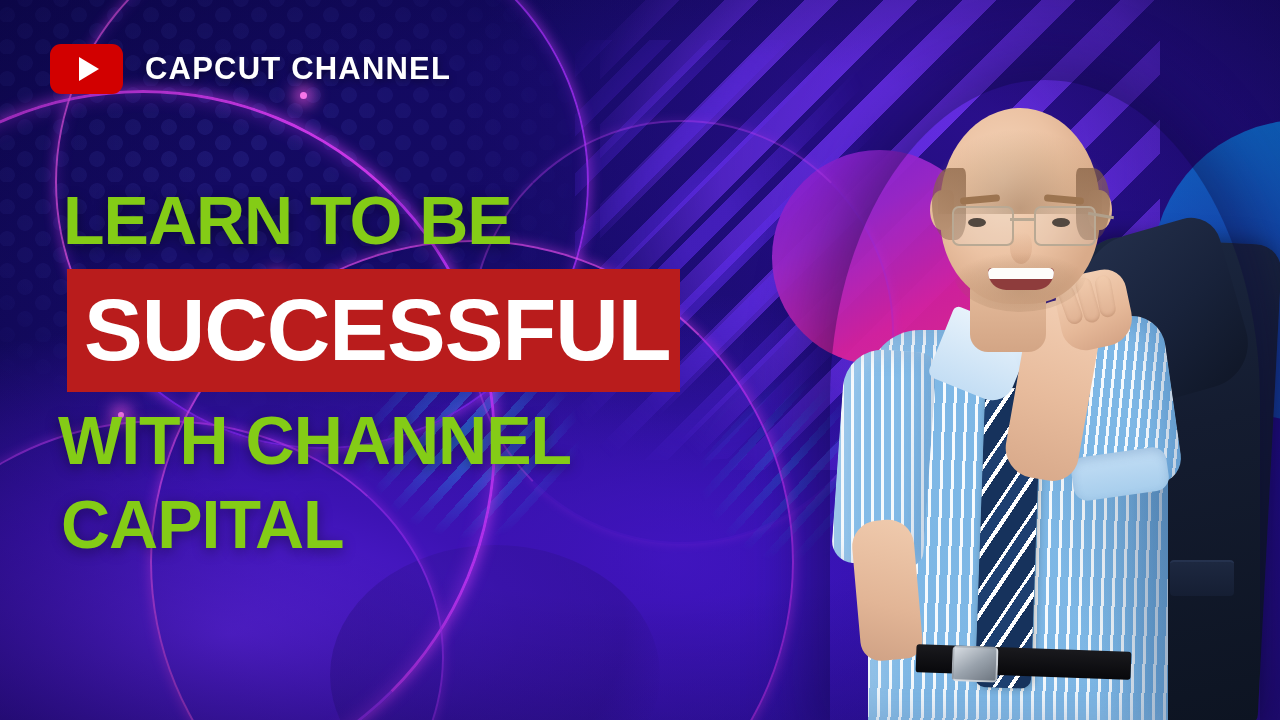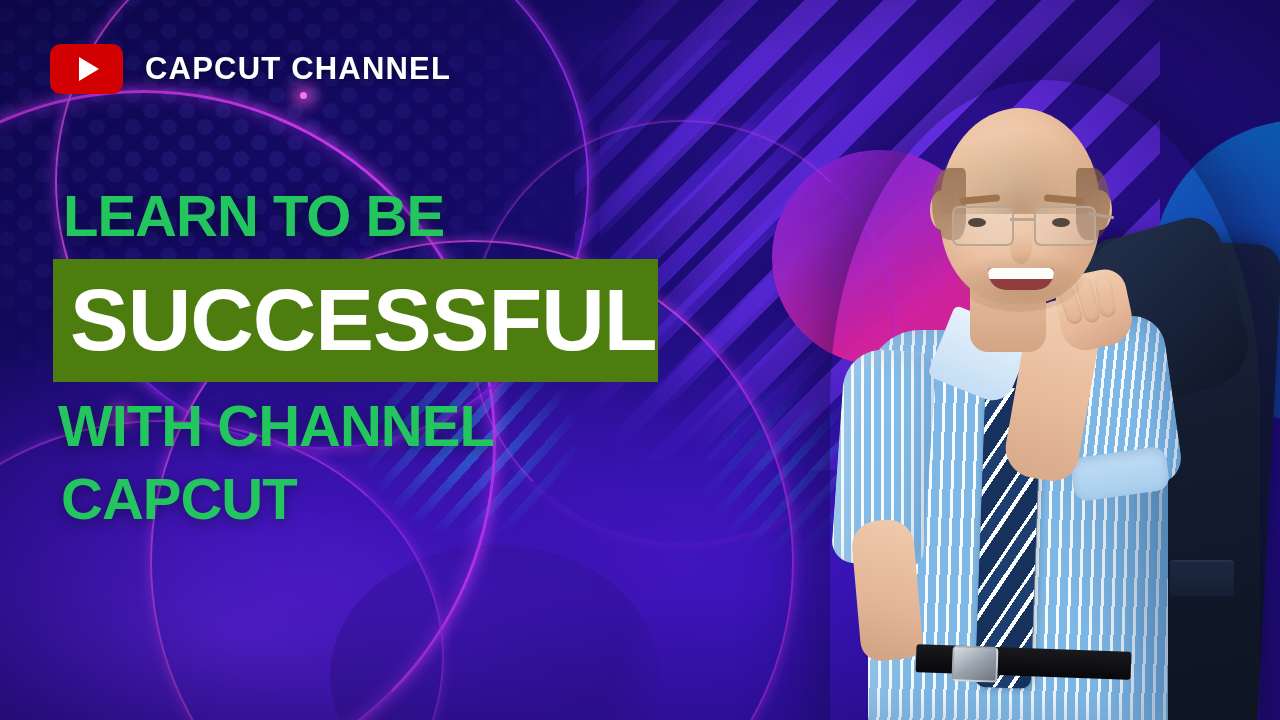--- a/index.html
+++ b/index.html
@@ -222,49 +222,50 @@
   }
 
   
   .headline {
     position: absolute;
     left: 53px;
     top: 186px;
     width: 840px;
   }
   .hl-line {
-    color: #22c55e;
-    font-size: 58px;
+    color: #84cc16;
+    font-size: 68px;
     line-height: 1.02;
     font-weight: bold;
     letter-spacing: -1px;
     white-space: nowrap;
     text-shadow: 0 3px 14px rgba(0,0,0,.40);
     margin: 0;
     padding: 0;
   }
   .hl-line-1 { margin-left: 10px; }
   .hl-line-3 { margin-left: 5px; margin-top: 14px; }
   .hl-line-4 { margin-left: 8px; margin-top: 14px; }
 
   .hl-highlight-wrap {
     display: block;
     margin-top: 14px;
   }
   .hl-highlight {
     display: inline-block;
-    background: #4d7c0f;
+    background: #b91c1c;
     color: #ffffff;
     font-size: 88px;
     line-height: 1.0;
     font-weight: bold;
     letter-spacing: -1px;
     white-space: nowrap;
-    padding: 17px 1px 18px 17px;
+    padding: 17px 9px 18px 17px;
     text-shadow: none;
+    margin-left: 14px;
   }
 
   
   .subject {
     position: absolute;
     left: 820px;
     top: 0;
     width: 460px;
     height: 720px;
   }
@@ -640,16 +641,16 @@
 
   <div class="headline">
     <div class="hl-line hl-line-1">LEARN TO BE</div>
 
     <div class="hl-highlight-wrap">
       <span class="hl-highlight">SUCCESSFUL</span>
     </div>
 
     <div class="hl-line hl-line-3">WITH CHANNEL</div>
 
-    <div class="hl-line hl-line-4">CAPCUT</div>
+    <div class="hl-line hl-line-4">CAPITAL</div>
   </div>
 
 </div>
 
 </body></html>

